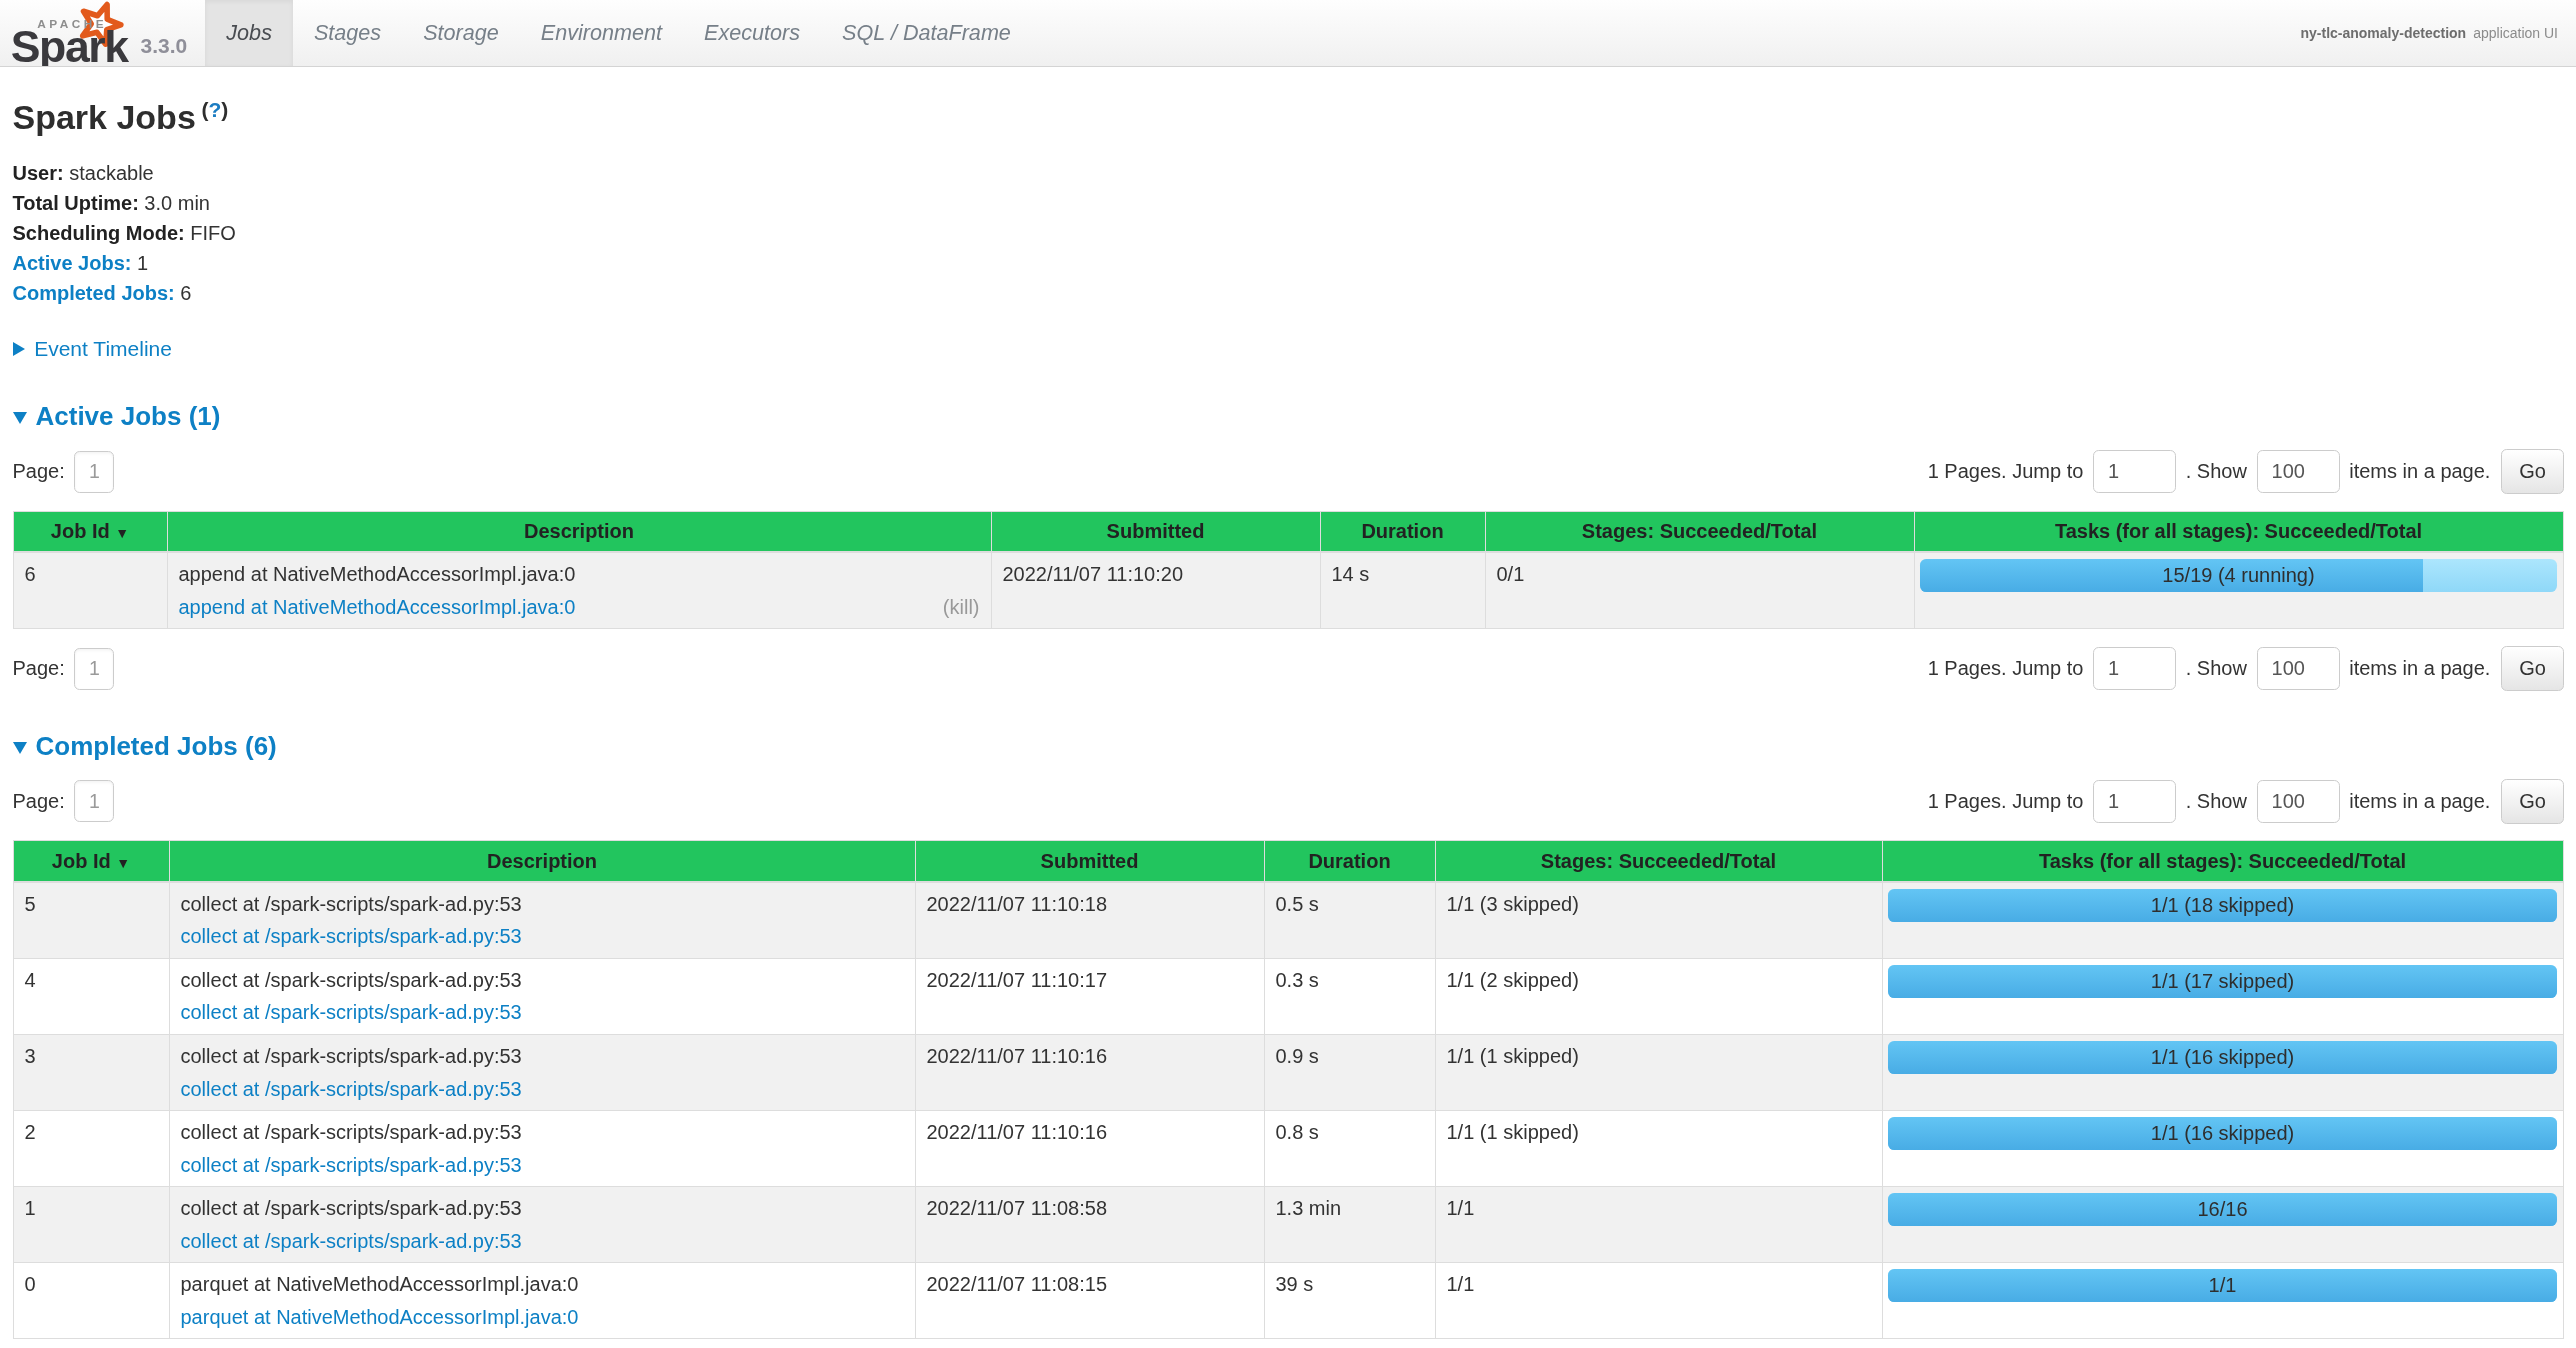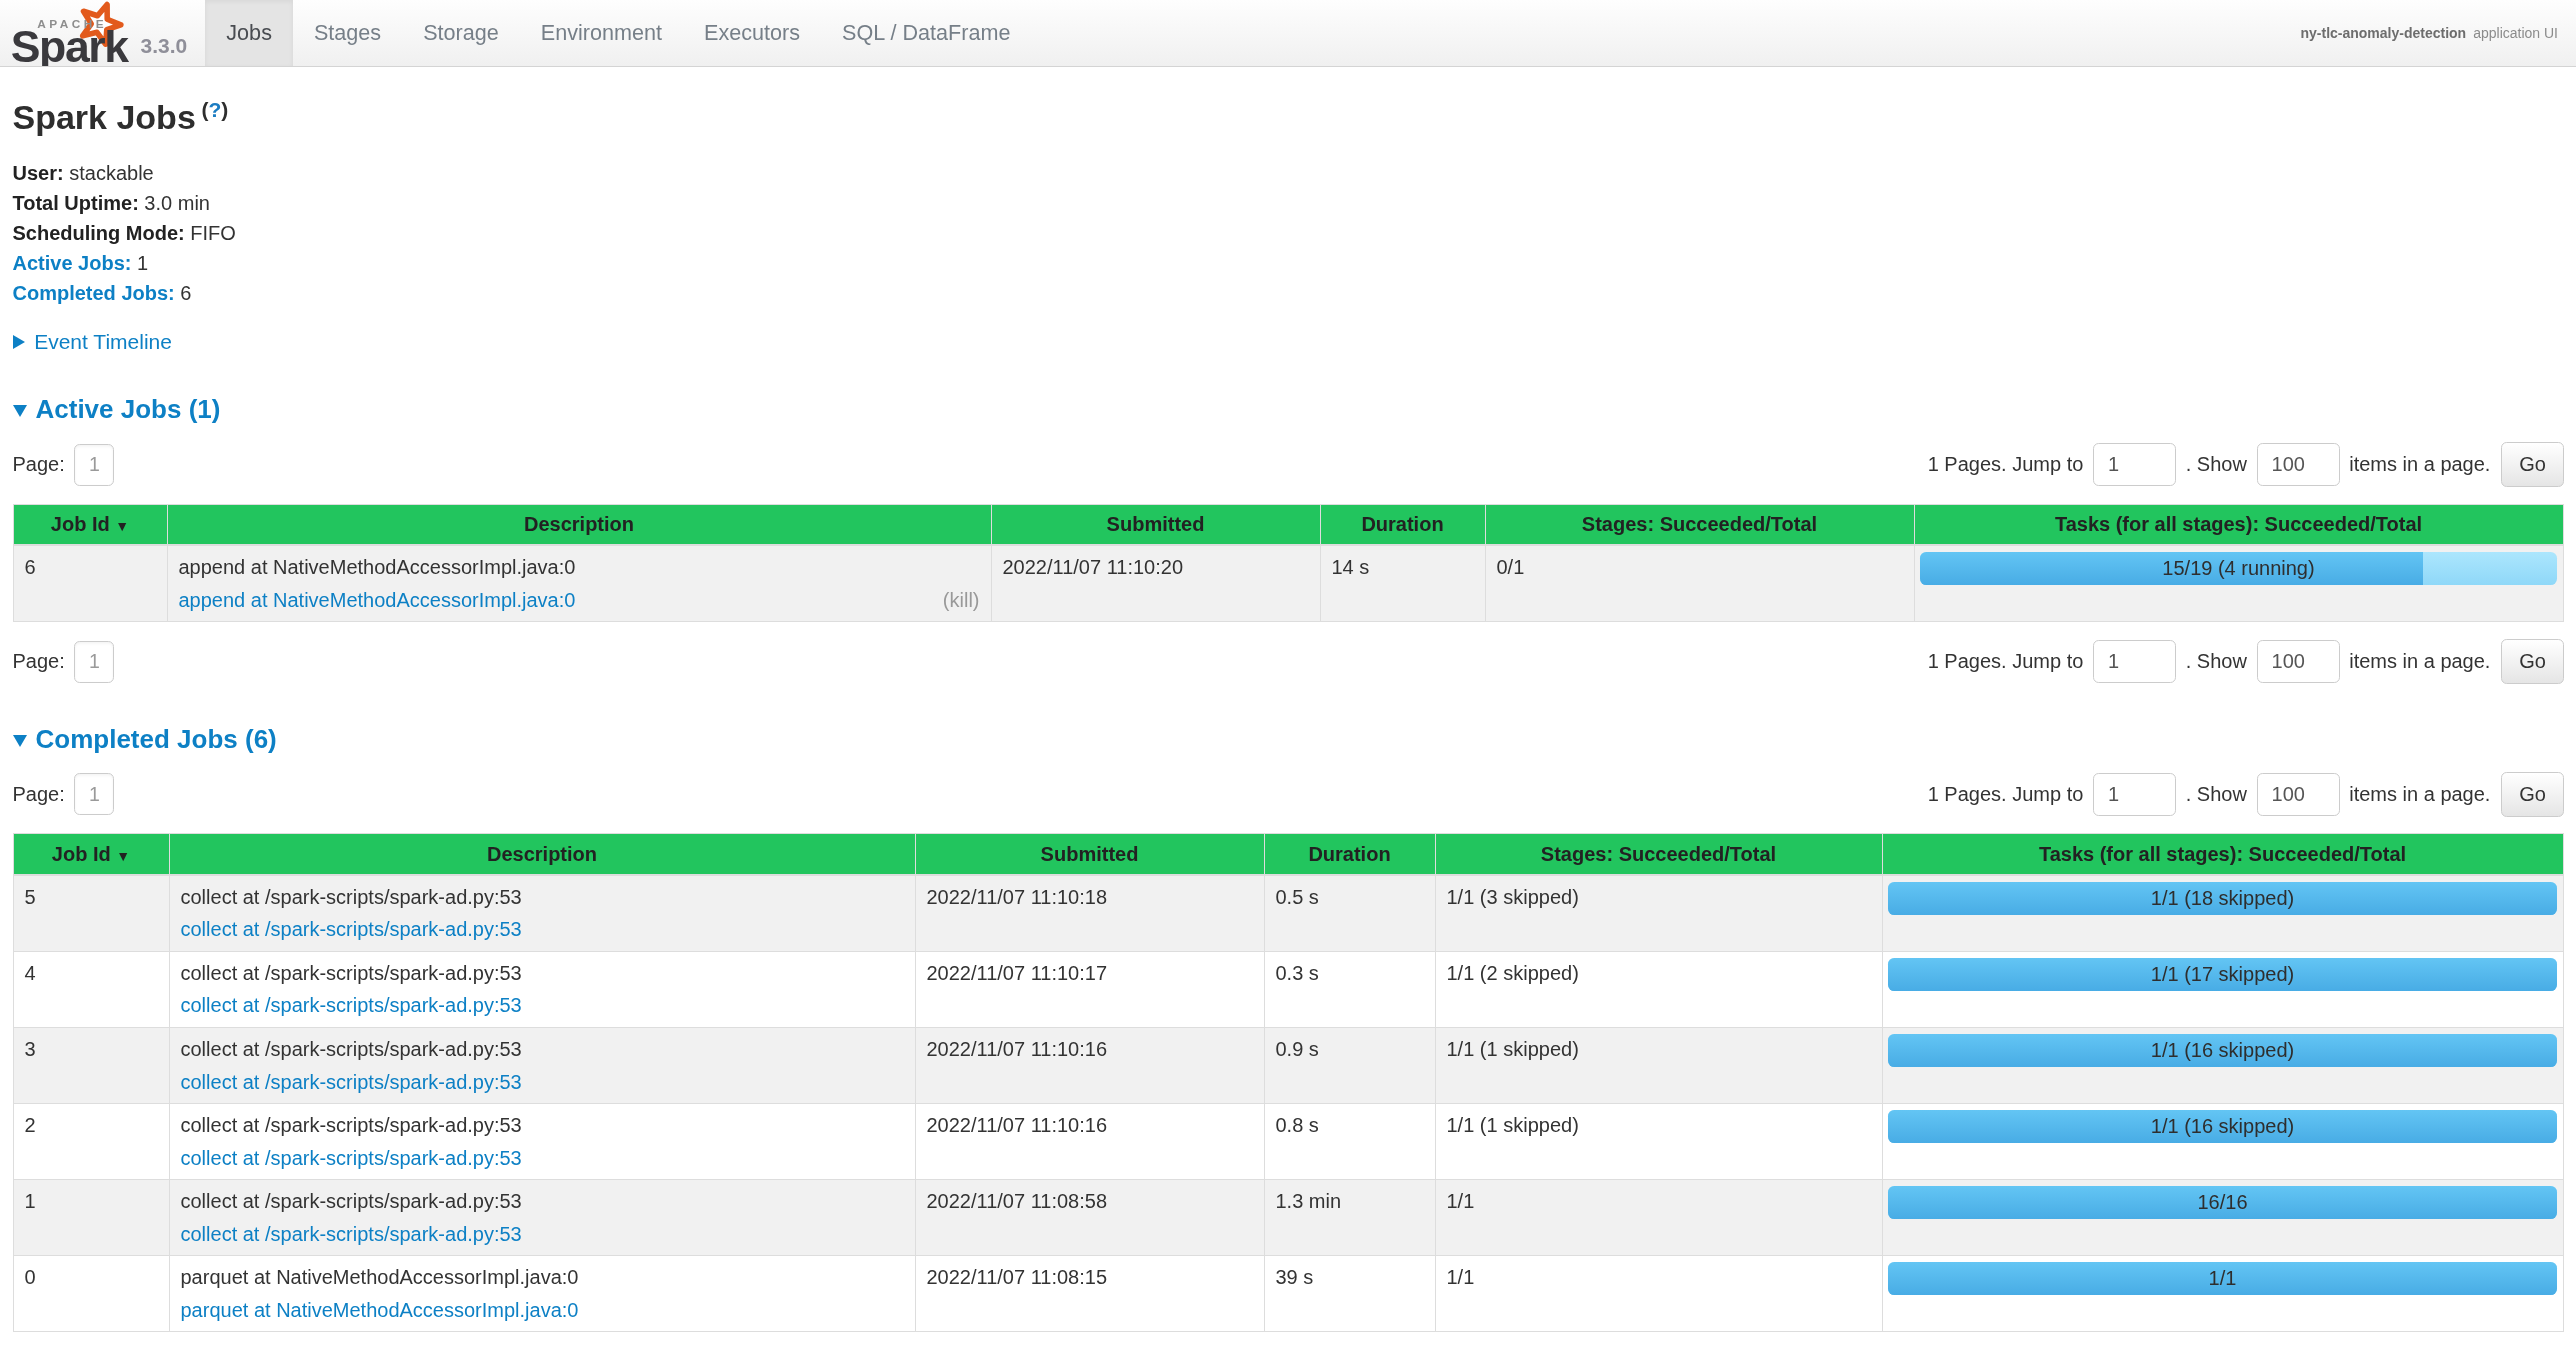--- a/index.html
+++ b/index.html
@@ -18,41 +18,41 @@
     display:flex; align-items:stretch; position:relative;text-align:center;
   }
   .brand { display:flex; align-items:flex-end; padding-left:8.3px; }
   .brand svg { display:block; }
   .logo-apache { font-size:17px; font-weight:bold; letter-spacing:5px; fill:#8e8e8e; font-family:"Liberation Sans",sans-serif; }
   .logo-spark  { font-size:64px; font-weight:bold; letter-spacing:-2px; fill:#3a393d; font-family:"Liberation Sans",sans-serif; }
   .version { font-weight:bold; color:#8f8f99; font-size:21px; padding:0 0 8.3px 8.3px; }
   .tabs { display:flex; list-style:none; margin:0 0 0 18px; padding:0; }
   .tab {
     font-size:21.6px; color:#767f88; padding:0 21px;
-    display:flex; align-items:center; cursor:pointer; white-space:nowrap;
+    display:flex; align-items:center; cursor:pointer; white-space:nowrap;font-style:italic;
   }
   .tab.active { background:#e4e4e4; color:#494c51; box-shadow:inset 0 1.4px 5.6px rgba(0,0,0,.06); }
   .app-name {
     position:absolute; right:18px; top:0; height:66px;
     display:flex; align-items:center; font-size:14px; color:#8b8b8b;
   }
   .app-name b { color:#6d6d6d; margin-right:7px; }
 
   
   .content { padding:0 12.5px; }
   .page-title { font-size:34px; font-weight:bold; color:#2e2e2e; margin:31px 0 0 0; }
   .help { font-size:21px; vertical-align:super; font-weight:bold; color:#2e2e2e; margin-left:5.6px; }
   .help .q { color:#1b7cc2; }
 
   .summary { margin:21px 0 0 0; padding:0; list-style:none; font-size:20px; }
   .summary li { line-height:30px; }
   .summary .lbl { font-weight:bold; color:#222; }
   .summary .lbl.link { color:#0d80c5; cursor:pointer; }
 
-  .timeline { margin-top:22px; font-size:21px; color:#0d80c5; cursor:pointer; display:flex; align-items:center; }
+  .timeline { margin-top:29px; font-size:21px; color:#0d80c5; cursor:pointer; display:flex; align-items:center; }
   .arrow-right {
     width:0; height:0; border-left:12px solid #0d80c5;
     border-top:7.7px solid transparent; border-bottom:7.7px solid transparent;
     margin-right:9.7px;
   }
   .section-title {
     font-size:26px; font-weight:bold; color:#0d80c5;
     margin:40px 0 0 0; cursor:pointer; display:flex; align-items:center;
   }
   .arrow-down {

